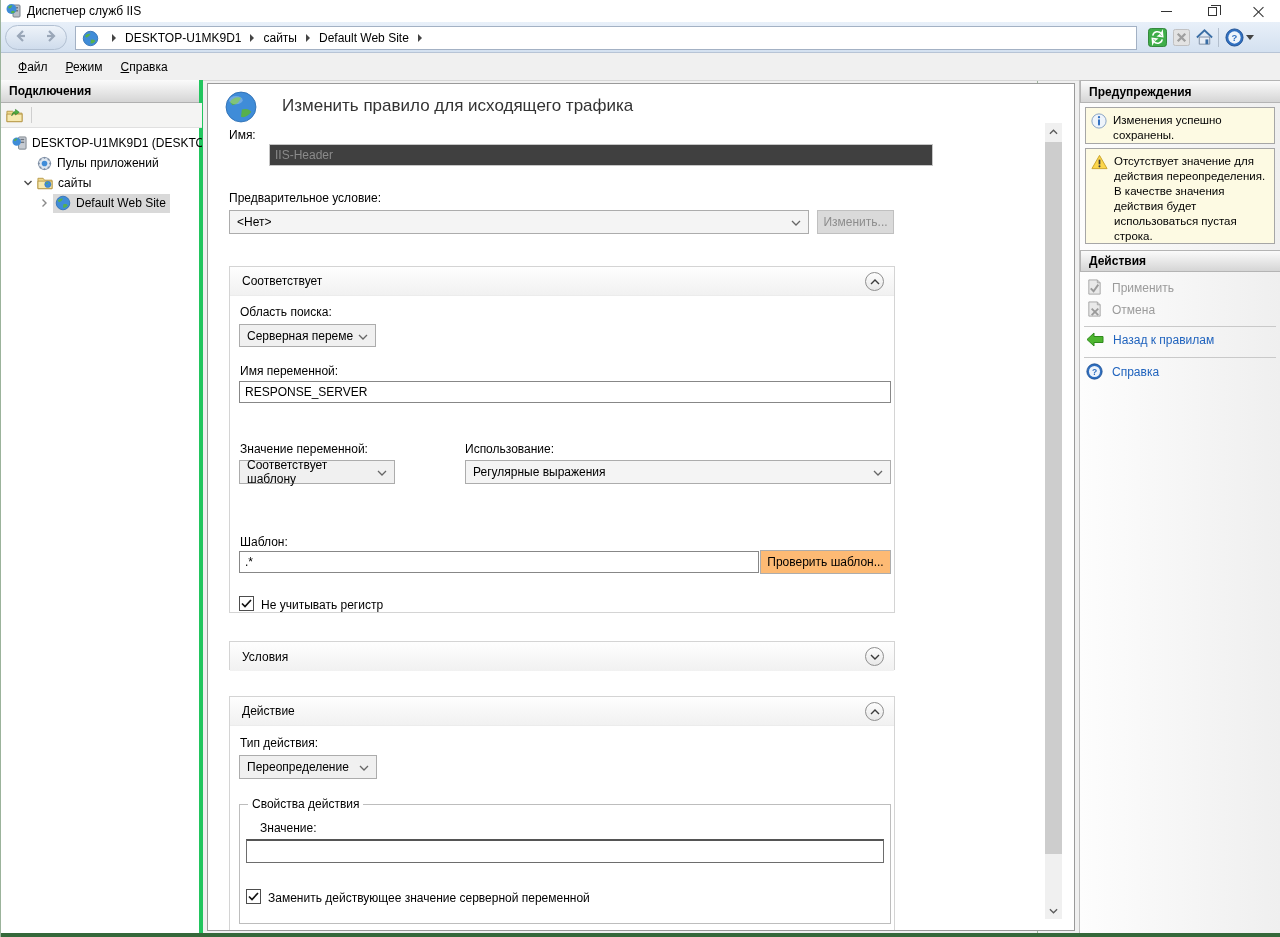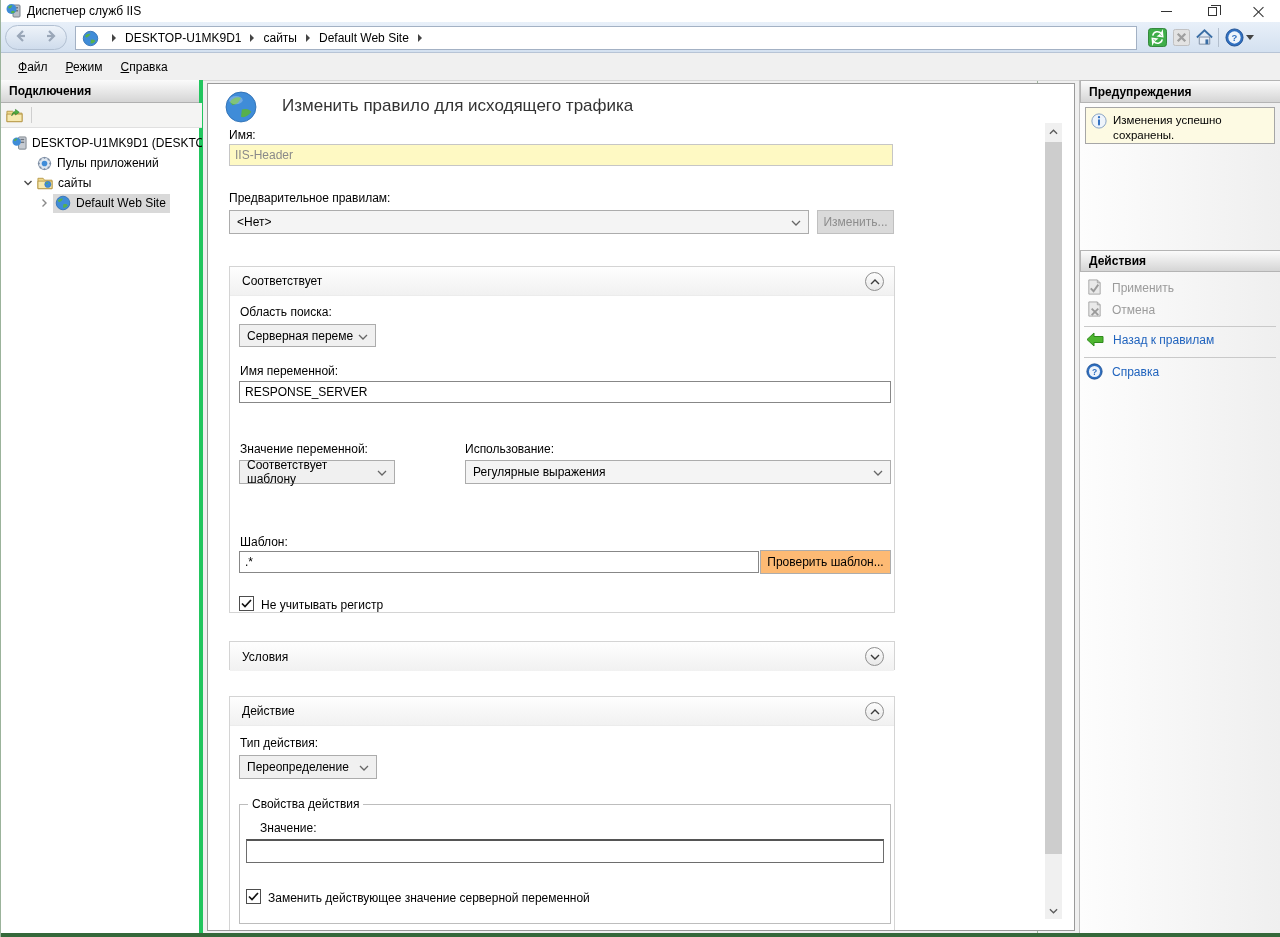--- a/index.html
+++ b/index.html
@@ -45,21 +45,21 @@
   .tree-row { position:absolute; height:20px; display:flex; align-items:center; white-space:nowrap; font-size:12px; color:#000; }
   .tree-label { margin-left:5px; }
   .tree-sel { background:#d9d9d9; padding:1px 4px 2px 2px; display:flex; align-items:center; }
   .chev { width:10px; height:10px; }
 
   
   .mainpanel { position:absolute; left:206px; top:83px; width:868px; height:848px; background:#fff; border:1px solid #9a9a9a; overflow:hidden; }
   .page-title { position:absolute; left:74px; top:12px; font-size:17px; color:#333; }
   .field-label { position:absolute; font-size:12px; color:#000; }
   .tinput { position:absolute; border:1px solid #878787; background:#fff; font-family:"Liberation Sans",sans-serif; font-size:12px; color:#000; padding:0 5px; }
-  .tinput.disabled { background:#fef9c3; border-color:#c6c6c6; color:#8a8a8a; }
+  .tinput.disabled { background:#404040; border-color:#c6c6c6; color:#8a8a8a;margin-left:40px; }
   .tinput.focused { border-color:#6d6d6d; border-top:2px solid #555; }
   .combo { position:absolute; background:#f0f0f0; border:1px solid #acacac; display:flex; align-items:center; padding:0 7px; font-size:12px; color:#000; }
   .combo .cv { margin-left:auto; }
   .btn { position:absolute; background:#fdba74; border:1px solid #adadad; display:flex; align-items:center; justify-content:center; font-size:12px; color:#000; }
   .btn.disabled { background:#dadada; border-color:#c0c0c0; color:#8d8d8d; }
   .section { position:absolute; border:1px solid #d4d4d4; background:#fff; }
   .section-header { position:relative; height:29px; background:linear-gradient(#fefefe,#f1f1f1); display:flex; align-items:center; padding:0 12px; font-size:12px; color:#000; border-bottom:1px solid #ececec; }
   .collapse-btn { position:absolute; right:10px; top:5px; width:19px; height:19px; border-radius:50%; border:1px solid #8f8f8f; background:linear-gradient(#fdfdfd,#e8e8e8); display:flex; align-items:center; justify-content:center; }
   .checkbox { position:absolute; width:15px; height:15px; border:1px solid #4d4d4d; background:#fff; display:flex; align-items:center; justify-content:center; }
   .fieldset { position:absolute; border:1px solid #bdbdbd; }
@@ -258,21 +258,21 @@
           <path d="M3.5 7 Q6 3.5 10 4.5 Q9 8 5 9 Z" fill="#57b04c"></path>
           <path d="M10.5 11.5 Q14.5 10.5 16 13 Q13 16.8 10 15.8 Z" fill="#57b04c"></path>
           <ellipse cx="7" cy="6" rx="4" ry="2.4" fill="#ffffff" opacity="0.25"></ellipse>
         </svg>
     </span>
     <div class="page-title">Изменить правило для исходящего трафика</div>
 
     <div class="field-label" style="left:21px;top:44px;">Имя:</div>
     <input class="tinput disabled" style="left: 21px; top: 60px; width: 664px; height: 22px;" readonly="" value="IIS-Header">
 
-    <div class="field-label" style="left:21px;top:107px;">Предварительное правилам:</div>
+    <div class="field-label" style="left:21px;top:107px;">Предварительное условие:</div>
     <div class="combo" style="left:21px;top:126px;width:580px;height:24px;background:#f4f4f4;">
       <span>&lt;Нет&gt;</span>
       <span class="cv"><svg width="10" height="6" viewBox="0 0 10 6">
             <path d="M1 1 L5 5 L9 1" fill="none" stroke="#666" stroke-width="1.3"></path>
           </svg></span>
     </div>
     <div class="btn disabled" style="left:609px;top:126px;width:77px;height:24px;">Изменить...</div>
 
     <div class="section" style="left:21px;top:182px;width:666px;height:347px;">
       <div class="section-header">
@@ -382,20 +382,30 @@
       <span style="flex:none;">
         <svg width="16" height="16" viewBox="0 0 18 18">
             <circle cx="9" cy="9" r="8" fill="#eef4fb" stroke="#7d9bc0"></circle>
             <circle cx="9" cy="4.8" r="1.3" fill="#2f6fc0"></circle>
             <rect x="7.9" y="7" width="2.2" height="7" rx="1" fill="#2f6fc0"></rect>
           </svg>
       </span>
       <span class="notice-text">Изменения успешно сохранены.</span>
     </div>
 
+    <div class="notice" style="top:68px;height:96px;">
+      <span style="flex:none;">
+        <svg width="17" height="16" viewBox="0 0 18 16">
+            <path d="M9 1 L17 15 H1 Z" fill="#fcd64a" stroke="#c9a227"></path>
+            <rect x="8.1" y="5.5" width="1.8" height="5" fill="#3c3c3c"></rect>
+            <circle cx="9" cy="12.6" r="1.1" fill="#3c3c3c"></circle>
+          </svg>
+      </span>
+      <span class="notice-text">Отсутствует значение для действия переопределения. В качестве значения действия будет использоваться пустая строка.</span>
+    </div>
 
     <div class="panel-header rp-header" style="top:170px;height:22px;border:1px solid #b4b4b4;">Действия</div>
 
     <div class="action-item action-disabled" style="top:199px;">
       <span style="display:flex;">
         <svg width="17" height="17" viewBox="0 0 18 18">
             <path d="M3 1 H12 L15 4 V16 H3 Z" fill="#e9e9e9" stroke="#a5a5a5"></path>
             <path d="M12 1 V4 H15" fill="none" stroke="#a5a5a5"></path>
             <path d="M5 10 L8 13 L13 6" fill="none" stroke="#9a9a9a" stroke-width="2"></path>
           </svg>

